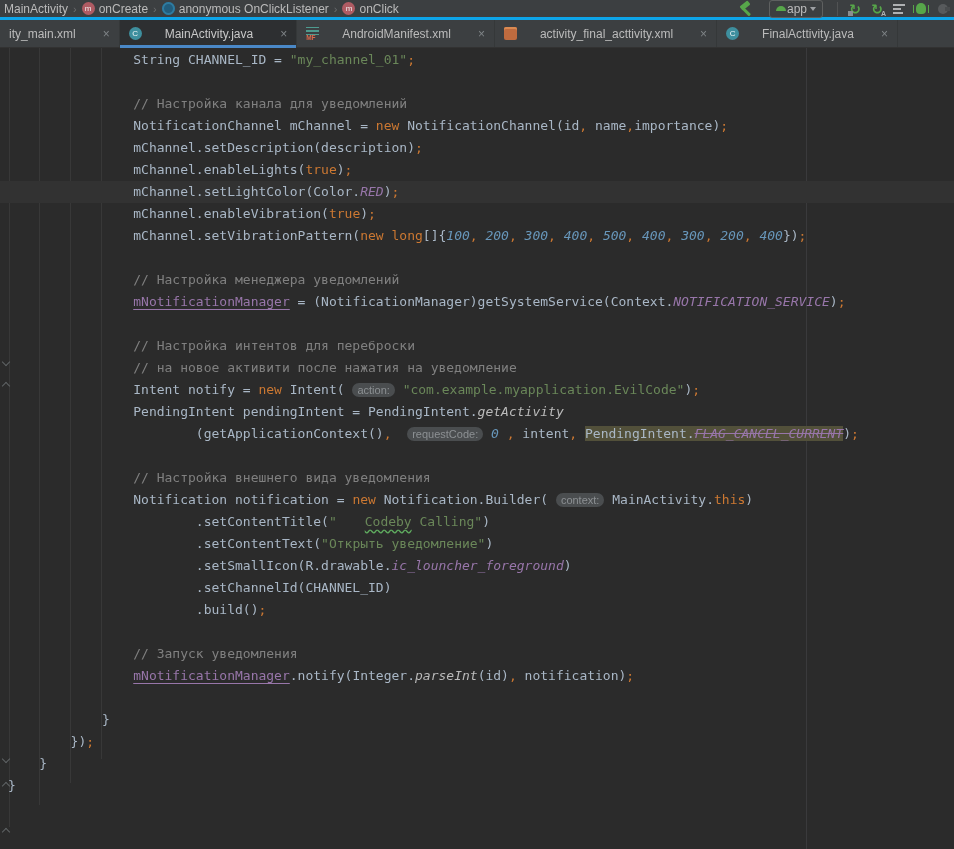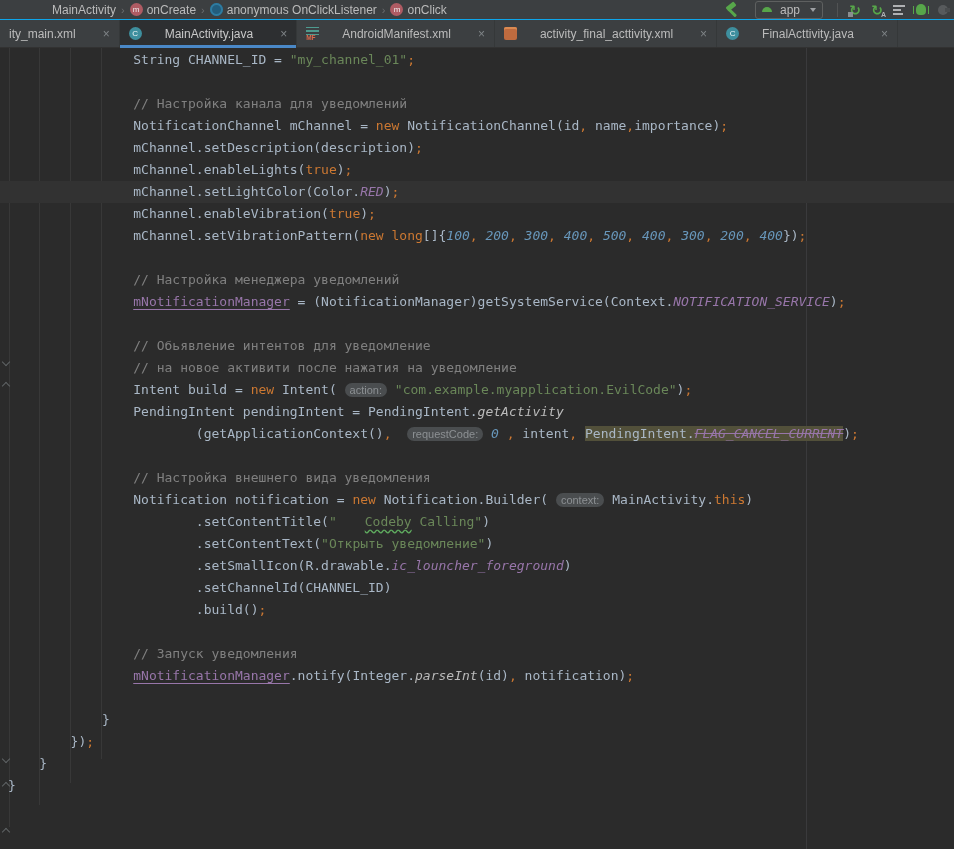--- a/index.html
+++ b/index.html
@@ -1,36 +1,36 @@
 <!DOCTYPE html>
 <html><head>
 <meta charset="utf-8">
 <style>
   html,body{margin:0;padding:0;background:#2b2b2b;}
   #stage{position:relative;width:954px;height:849px;overflow:hidden;
          font-family:"Liberation Sans",sans-serif;color:#bbbbbb;}
 
   
   .toolbar{position:absolute;left:0;top:0;width:954px;height:20px;background:#3c3f41;
-           border-bottom:1px solid #0ea5e9;display:flex;align-items:center;box-sizing:border-box;padding-left:48px;}
+           border-bottom:3px solid #0ea5e9;display:flex;align-items:center;box-sizing:border-box;}
   .crumbs{display:flex;align-items:center;font-size:12px;color:#bbbbbb;padding-left:2px;
           white-space:nowrap;flex:0 0 auto;}
   .crumb{display:flex;align-items:center;gap:4px;padding:0 2px;cursor:pointer;}
   .crumb-sep{color:#6a6d6f;margin:0 3px;font-size:11px;}
   .bc-ic{display:inline-flex;width:13px;height:13px;border-radius:50%;align-items:center;
          justify-content:center;font-size:8px;color:#eee;}
   .bc-method{background:#af5b63;}
   .bc-class{background:#225d7d;box-shadow:inset 0 0 0 2px #2e7ba0;color:#9fd3ea;}
   .tb-spacer{flex:1 1 auto;}
   .hammer{position:relative;width:18px;height:16px;margin-right:14px;flex:0 0 auto;}
   .hammer .head{position:absolute;left:3px;top:2px;width:10px;height:5px;background:#57a64a;
                 border-radius:1px;transform:rotate(-38deg);}
   .hammer .handle{position:absolute;left:8px;top:6px;width:2.5px;height:10px;background:#57a64a;
                   transform:rotate(-45deg);border-radius:1px;}
-  .chip{display:flex;align-items:center;gap:8px;height:16px;border:1px solid #5e6060;
+  .chip{display:flex;align-items:center;gap:1px;height:16px;border:1px solid #5e6060;
         border-radius:3px;padding:0 6px;margin-right:8px;font-size:12px;color:#bbbbbb;
         cursor:pointer;flex:0 0 auto;}
   .droid{width:10px;height:5px;background:#57a64a;border-radius:5px 5px 0 0;display:inline-block;}
   .phone{position:relative;width:8px;height:12px;border:1.5px solid #9da0a3;border-radius:2px;
          display:inline-block;box-sizing:border-box;}
   .phone .dot{position:absolute;left:-3px;bottom:-2px;width:4px;height:4px;border-radius:50%;
               background:#57a64a;}
   .caret-down{width:0;height:0;border-left:3.5px solid transparent;border-right:3.5px solid transparent;
               border-top:4px solid #9da0a3;display:inline-block;margin-left:2px;}
   .tb-sep{width:1px;height:14px;background:#515354;margin:0 6px;flex:0 0 auto;}
@@ -203,23 +203,23 @@
         <div class="cl"><span class="tk-plain">                NotificationChannel mChannel = </span><span class="tk-kw">new</span><span class="tk-plain"> NotificationChannel(id</span><span class="tk-punc">,</span><span class="tk-plain"> name</span><span class="tk-punc">,</span><span class="tk-plain">importance)</span><span class="tk-punc">;</span></div>
         <div class="cl"><span class="tk-plain">                mChannel.setDescription(description)</span><span class="tk-punc">;</span></div>
         <div class="cl"><span class="tk-plain">                mChannel.enableLights(</span><span class="tk-kw">true</span><span class="tk-plain">)</span><span class="tk-punc">;</span></div>
         <div class="cl caret"><span class="tk-plain">                mChannel.setLightColor(Color.</span><span class="tk-const">RED</span><span class="tk-plain">)</span><span class="tk-punc">;</span></div>
         <div class="cl"><span class="tk-plain">                mChannel.enableVibration(</span><span class="tk-kw">true</span><span class="tk-plain">)</span><span class="tk-punc">;</span></div>
         <div class="cl"><span class="tk-plain">                mChannel.setVibrationPattern(</span><span class="tk-kw">new</span><span class="tk-plain"> </span><span class="tk-kw">long</span><span class="tk-plain">[]{</span><span class="tk-num">100</span><span class="tk-punc">, </span><span class="tk-num">200</span><span class="tk-punc">, </span><span class="tk-num">300</span><span class="tk-punc">, </span><span class="tk-num">400</span><span class="tk-punc">, </span><span class="tk-num">500</span><span class="tk-punc">, </span><span class="tk-num">400</span><span class="tk-punc">, </span><span class="tk-num">300</span><span class="tk-punc">, </span><span class="tk-num">200</span><span class="tk-punc">, </span><span class="tk-num">400</span><span class="tk-plain">})</span><span class="tk-punc">;</span></div>
         <div class="cl"></div>
         <div class="cl"><span class="tk-cmt">                // Настройка менеджера уведомлений</span></div>
         <div class="cl"><span class="tk-plain">                </span><span class="tk-fld">mNotificationManager</span><span class="tk-plain"> = (NotificationManager)getSystemService(Context.</span><span class="tk-const">NOTIFICATION_SERVICE</span><span class="tk-plain">)</span><span class="tk-punc">;</span></div>
         <div class="cl"></div>
-        <div class="cl"><span class="tk-cmt">                // Обьявление интентов для уведомление</span></div>
+        <div class="cl"><span class="tk-cmt">                // Настройка интентов для переброски</span></div>
         <div class="cl"><span class="tk-cmt">                // на новое активити после нажатия на уведомление</span></div>
-        <div class="cl"><span class="tk-plain">                Intent build = </span><span class="tk-kw">new</span><span class="tk-plain"> Intent( </span><span class="tk-hint">action:</span><span class="tk-plain"> </span><span class="tk-str">"com.example.myapplication.EvilCode"</span><span class="tk-plain">)</span><span class="tk-punc">;</span></div>
+        <div class="cl"><span class="tk-plain">                Intent notify = </span><span class="tk-kw">new</span><span class="tk-plain"> Intent( </span><span class="tk-hint">action:</span><span class="tk-plain"> </span><span class="tk-str">"com.example.myapplication.EvilCode"</span><span class="tk-plain">)</span><span class="tk-punc">;</span></div>
         <div class="cl"><span class="tk-plain">                PendingIntent pendingIntent = PendingIntent.</span><span class="tk-it">getActivity</span></div>
         <div class="cl"><span class="tk-plain">                        (getApplicationContext()</span><span class="tk-punc">,</span><span class="tk-plain">  </span><span class="tk-hint">requestCode:</span><span class="tk-plain"> </span><span class="tk-num">0</span><span class="tk-plain"> </span><span class="tk-punc">,</span><span class="tk-plain"> intent</span><span class="tk-punc">,</span><span class="tk-plain"> </span><span class="tk-plain tk-hl">PendingIntent.</span><span class="tk-const tk-hl tk-strike">FLAG_CANCEL_CURRENT</span><span class="tk-plain">)</span><span class="tk-punc">;</span></div>
         <div class="cl"></div>
         <div class="cl"><span class="tk-cmt">                // Настройка внешнего вида уведомления</span></div>
         <div class="cl"><span class="tk-plain">                Notification notification = </span><span class="tk-kw">new</span><span class="tk-plain"> Notification.Builder( </span><span class="tk-hint">context:</span><span class="tk-plain"> MainActivity.</span><span class="tk-kw">this</span><span class="tk-plain">)</span></div>
         <div class="cl"><span class="tk-plain">                        .setContentTitle(</span><span class="tk-str">"</span><span class="tk-str tk-wavy">Codeby</span><span class="tk-str"> Calling"</span><span class="tk-plain">)</span></div>
         <div class="cl"><span class="tk-plain">                        .setContentText(</span><span class="tk-str">"Открыть уведомление"</span><span class="tk-plain">)</span></div>
         <div class="cl"><span class="tk-plain">                        .setSmallIcon(R.drawable.</span><span class="tk-const">ic_louncher_foreground</span><span class="tk-plain">)</span></div>
         <div class="cl"><span class="tk-plain">                        .setChannelId(CHANNEL_ID)</span></div>
         <div class="cl"><span class="tk-plain">                        .build()</span><span class="tk-punc">;</span></div>

